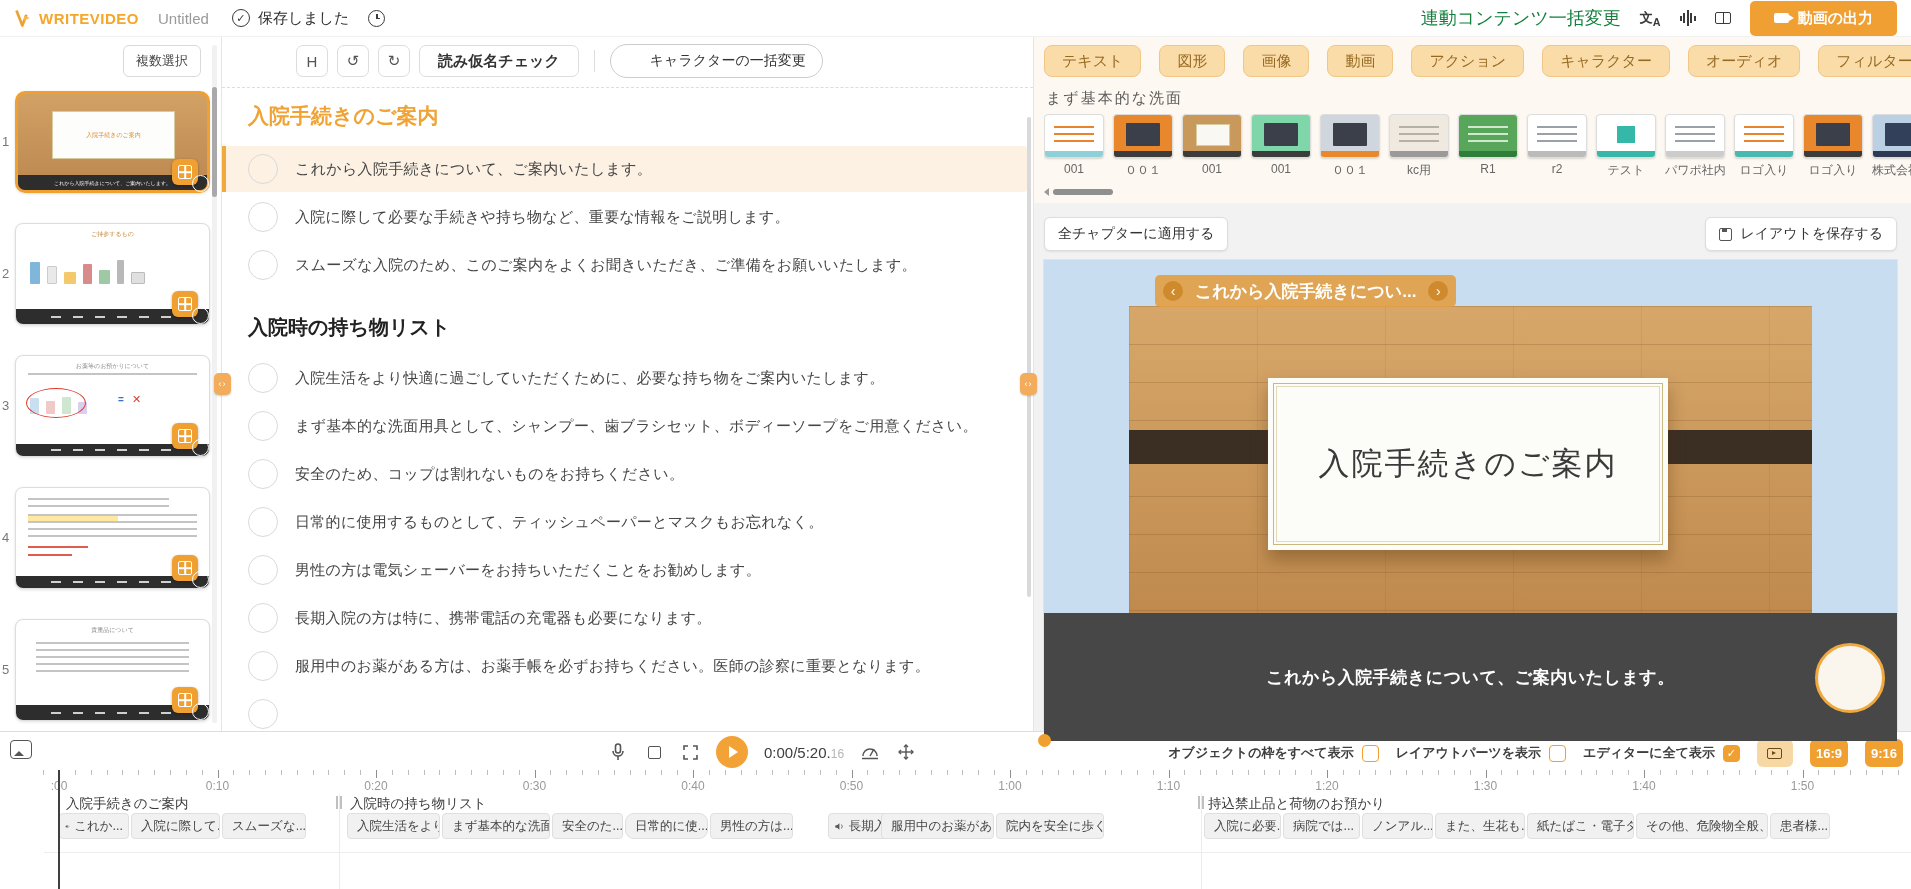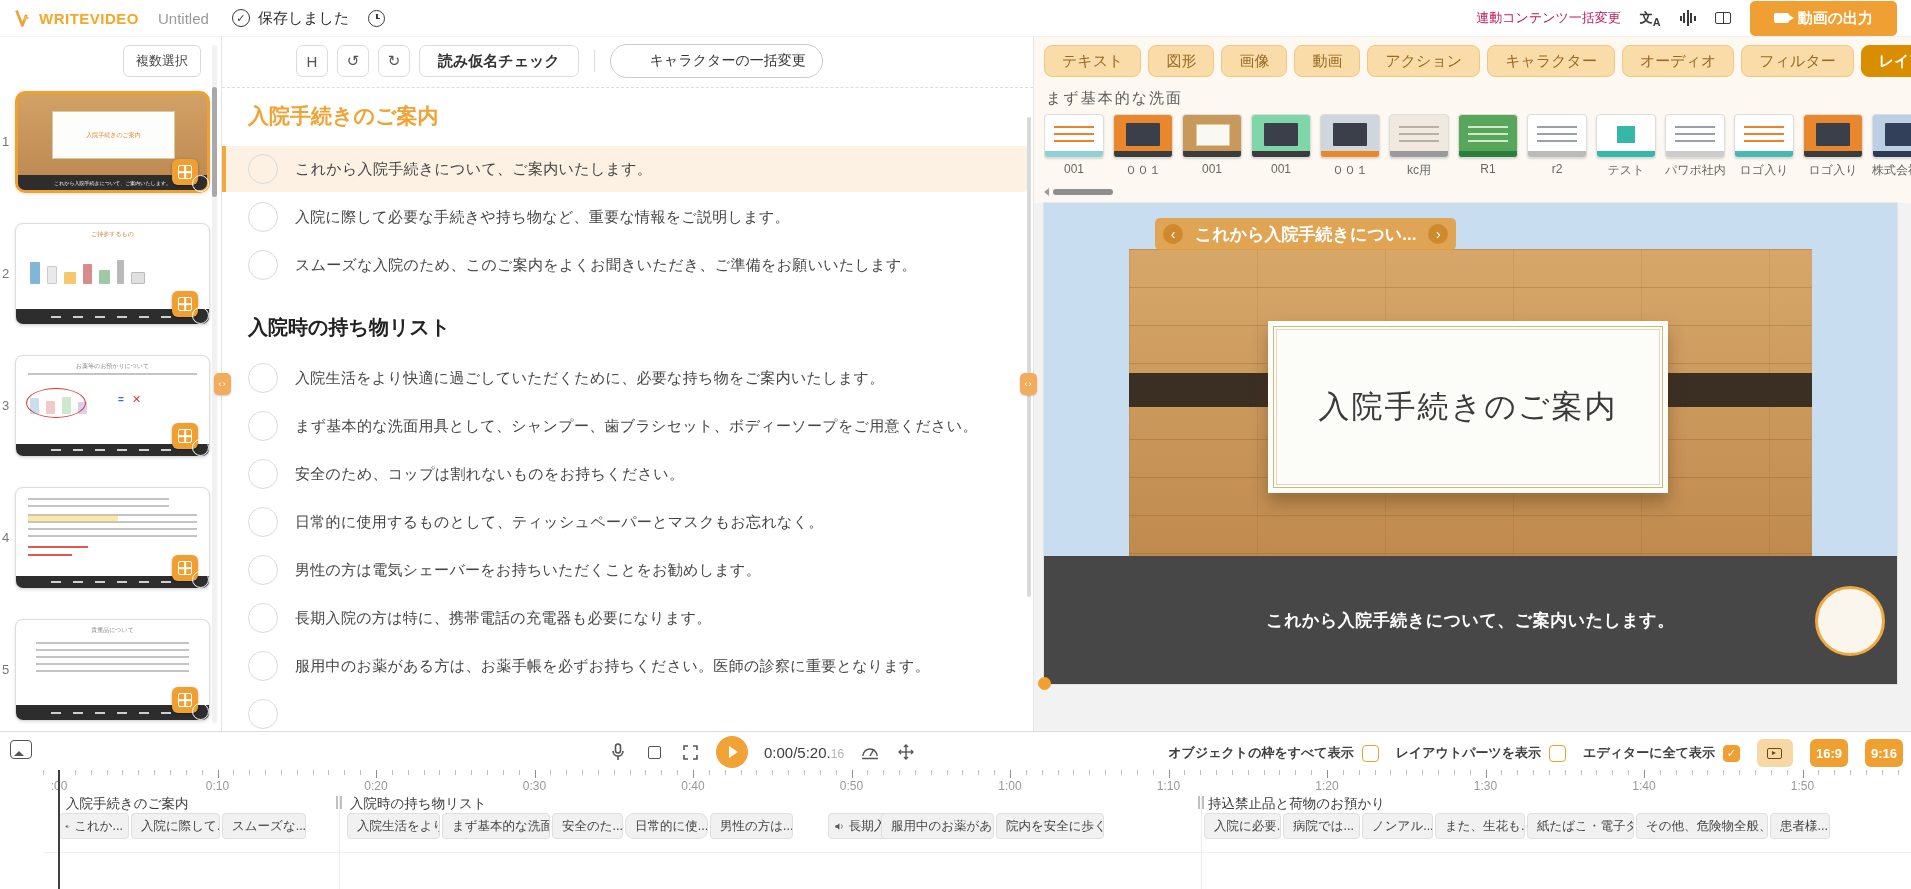--- a/index.html
+++ b/index.html
@@ -12,21 +12,21 @@
   .logo{display:flex;align-items:center;gap:5px;}
   .logo-text{font-weight:bold;font-size:15px;color:#f5a62b;letter-spacing:.5px;}
   .doc-title{color:#9a9a9a;font-size:15px;margin-left:6px;}
   .save-wrap{display:flex;align-items:center;gap:8px;margin-left:10px;}
   .circle-ico{width:18px;height:18px;border:1.6px solid #3a3a3a;border-radius:50%;display:flex;align-items:center;justify-content:center;font-size:11px;color:#3a3a3a;box-sizing:border-box;}
   .save-status{font-size:15px;color:#2e2e2e;}
   .clock-ico{position:relative;width:17px;height:17px;border:1.6px solid #3a3a3a;border-radius:50%;box-sizing:border-box;margin-left:6px;}
   .clock-ico::before{content:"";position:absolute;left:48%;top:3px;width:1.5px;height:5px;background:#3a3a3a;}
   .clock-ico::after{content:"";position:absolute;left:48%;top:7px;width:4px;height:1.5px;background:#3a3a3a;}
   .hdr-right{margin-left:auto;display:flex;align-items:center;gap:19px;}
-  .bulk-link{font-size:13px;color:#be185d;}
+  .bulk-link{font-size:18px;color:#15803d;}
   .txt-ico{font-size:13px;font-weight:bold;color:#3a3a3a;}
   .wave-ico{display:flex;align-items:center;gap:1.5px;height:16px;}
   .wave-ico i{width:2px;background:#3a3a3a;display:block;}
   .book-ico{width:16px;height:12px;border:1.6px solid #3a3a3a;border-radius:2px;position:relative;box-sizing:border-box;}
   .book-ico::before{content:"";position:absolute;left:50%;top:0;bottom:0;width:1.5px;background:#3a3a3a;}
   .export-btn{display:flex;align-items:center;gap:9px;background:#f0a033;border:none;border-radius:5px;color:#fff;font-size:15px;font-weight:bold;padding:8px 24px;cursor:pointer;}
   .cam-ico{position:relative;width:15px;height:10px;background:#fff;border-radius:2px;}
   .cam-ico::after{content:"";position:absolute;right:-5px;top:1.5px;border-left:5px solid #fff;border-top:3.5px solid transparent;border-bottom:3.5px solid transparent;}
 
   
@@ -83,21 +83,21 @@
   .s-row .ava{width:30px;height:30px;flex:none;border:1px solid #d9d9d9;border-radius:50%;box-sizing:border-box;}
   .s-row .txt{font-size:15px;color:#454545;letter-spacing:.3px;}
   .s-row.active{background:#fcf1e3;border-left:4px solid #f2a93b;padding-left:22px;border-radius:0 3px 3px 0;}
   .ed-scroll{position:absolute;right:2px;top:80px;width:4px;height:480px;background:#d9d9d9;border-radius:2px;}
 
   .rs-handle{position:absolute;width:17px;height:22px;background:#f3ac5c;border-radius:5px;color:#fff;font-size:9px;display:flex;align-items:center;justify-content:center;z-index:20;letter-spacing:1px;cursor:ew-resize;box-shadow:0 1px 2px rgba(0,0,0,.2);}
 
   
   #right{flex:1;display:flex;flex-direction:column;min-width:0;background:#f2f2f2;}
   .rp-top{background:#fdf9f2;padding:8px 0 8px 10px;}
-  .tabs{display:flex;gap:7px;flex-wrap:nowrap;overflow:hidden;}
+  .tabs{display:flex;gap:18px;flex-wrap:nowrap;overflow:hidden;}
   .tab{height:32px;background:#fadca8;border:1px solid #f2c685;border-radius:8px;color:#966a22;font-size:15px;display:flex;align-items:center;justify-content:center;padding:0 17px;cursor:pointer;white-space:nowrap;box-sizing:border-box;}
   .tab.active{background:#d98e00;border-color:#d98e00;color:#fff;font-weight:bold;}
   .lt-section-label{font-size:15px;color:#5a5a5a;margin:12px 0 6px 2px;letter-spacing:2px;}
   .lt-row{display:flex;gap:9px;overflow:hidden;}
   .lt-item{flex:none;width:60px;cursor:pointer;}
   .lt-thumb{width:60px;height:44px;border:1px solid #ddd;border-radius:4px;background:#fff;position:relative;overflow:hidden;box-shadow:0 1px 2px rgba(0,0,0,.15);box-sizing:border-box;}
   .lt-label{font-size:12px;color:#666;text-align:center;margin-top:4px;white-space:nowrap;overflow:hidden;}
   .lt-ft{position:absolute;left:0;right:0;bottom:0;height:6px;}
   .lt-lines{position:absolute;left:16%;right:16%;top:26%;height:38%;background:repeating-linear-gradient(180deg,var(--ac) 0 2px,transparent 2px 7px);}
   .lt-photo{position:absolute;left:20%;top:18%;width:60%;height:55%;background:var(--ac);border-radius:1px;}
@@ -467,20 +467,27 @@
               <div class="lt-label">株式会社X...</div>
             </div>
           </div>
         <div class="lt-scrollwrap">
           <span class="lt-arrow"></span>
           <span class="lt-scroll"></span>
         </div>
       </div>
 
       <div class="rp-stage">
+        <div class="stage-toolbar">
+          <button class="white-btn">全チャプターに適用する</button>
+          <button class="white-btn">
+            <span class="save-ico"></span>
+            <span>レイアウトを保存する</span>
+          </button>
+        </div>
 
         <div class="pv">
           <div class="pv-wood"></div>
           <div class="pv-ribbon" style="left:85px;width:186px;"></div>
           <div class="pv-ribbon" style="right:85px;width:190px;"></div>
           <div class="pv-card">
             <span>入院手続きのご案内</span>
           </div>
           <div class="pv-caption">
             <span class="cap-nav">‹</span>

